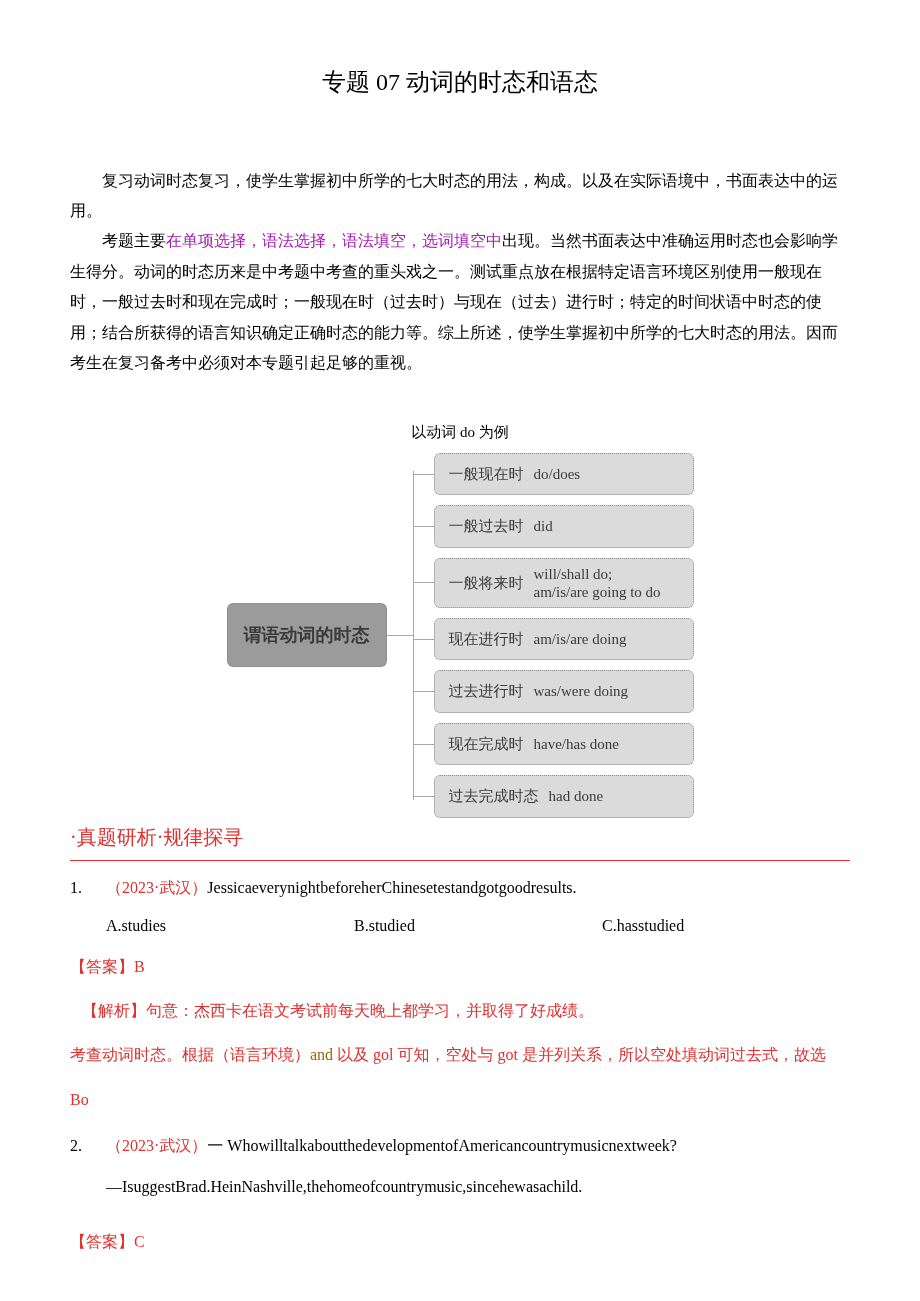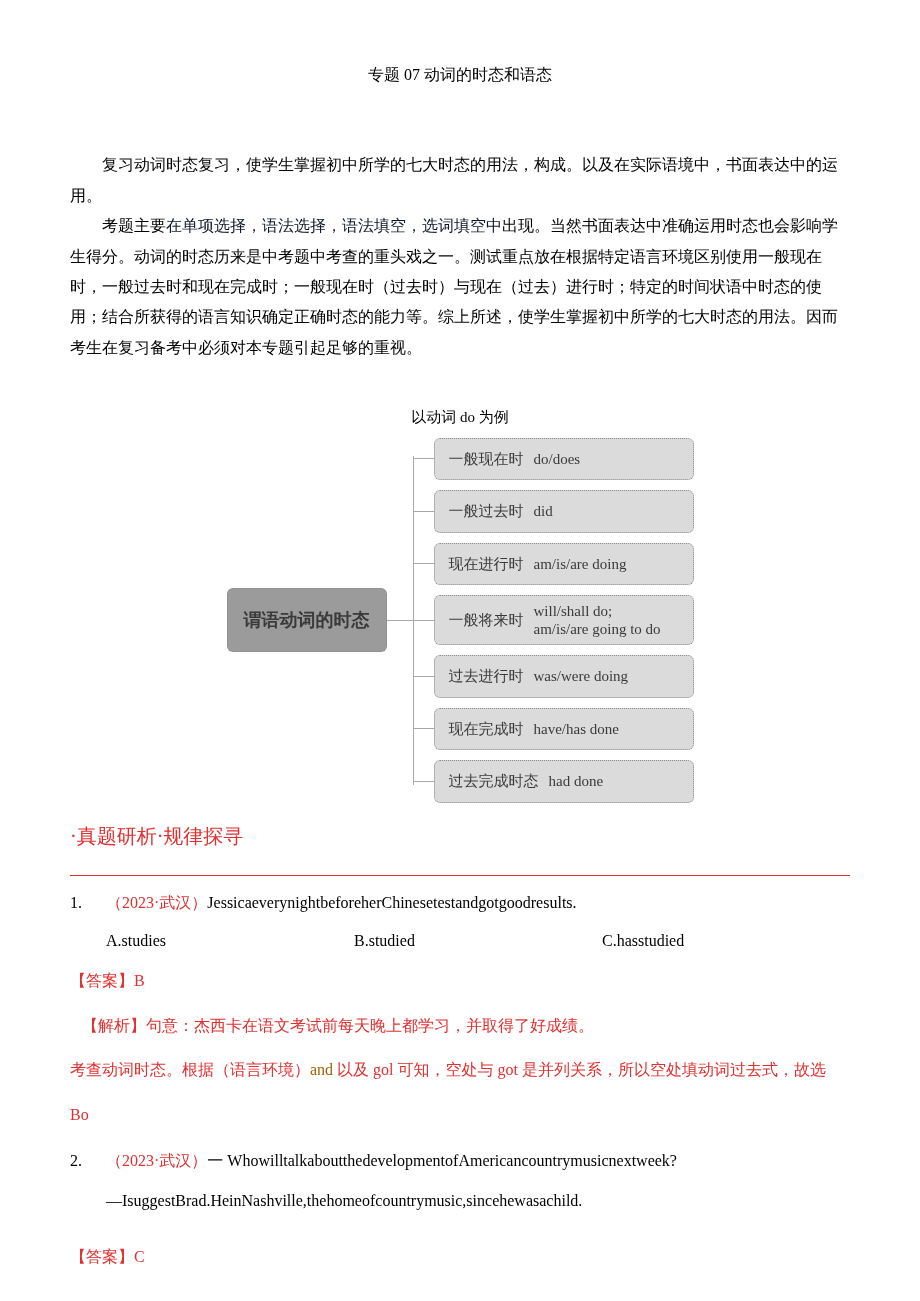--- a/index.html
+++ b/index.html
@@ -8,29 +8,29 @@
     margin: 0;
     padding: 60px 70px 40px 70px;
     box-sizing: border-box;
     background: #fff;
     color: #000;
     font-size: 16px;
     line-height: 1.9;
   }
   .title {
     text-align: center;
-    font-size: 16px;
+    font-size: 24px;
     font-weight: 500;
     margin-bottom: 60px;
   }
   .intro {
     text-indent: 2em;
     margin: 0;
   }
-  .red { color: #0f172a; }
+  .red { color: #a21caf; }
   .diagram-caption {
     text-align: center;
     margin-top: 40px;
     font-size: 15px;
   }
   
   .diagram-wrap {
     display: flex;
     justify-content: center;
     margin-top: 6px;
@@ -100,22 +100,22 @@
   .leaf-multiline {
     display: flex;
     flex-direction: column;
     line-height: 1.2;
   }
   
   .section-line {
     color: #e03030;
     font-size: 20px;
     border-bottom: 1px solid #e03030;
-    padding-bottom: 20px;
-    margin-top: 14px;
+    padding-bottom: 4px;
+    margin-top: 0;
   }
   
   .qrow {
     display: flex;
     margin-top: 12px;
   }
   .qnum { width: 36px; flex: 0 0 36px; }
   .qbody { flex: 1; }
   .red-text { color: #e03030; }
   .options {
@@ -169,37 +169,37 @@
         <div class="leaf-row">
           <div class="leaf-h"></div>
           <div class="leaf-box">
             <span class="leaf-label">一般过去时</span>
             <span class="leaf-form">did</span>
           </div>
         </div>
         <div class="leaf-row">
           <div class="leaf-h"></div>
           <div class="leaf-box">
-            <span class="leaf-label">现在进行时</span>
-            <span class="leaf-form">am/is/are doing</span>
-          </div>
-        </div>
-        <div class="leaf-row">
-          <div class="leaf-h"></div>
-          <div class="leaf-box">
             <span class="leaf-label">一般将来时</span>
             <span class="leaf-form leaf-multiline">
               <span>will/shall do;</span>
               <span>am/is/are going to do</span>
             </span>
           </div>
         </div>
         <div class="leaf-row">
           <div class="leaf-h"></div>
           <div class="leaf-box">
+            <span class="leaf-label">现在进行时</span>
+            <span class="leaf-form">am/is/are doing</span>
+          </div>
+        </div>
+        <div class="leaf-row">
+          <div class="leaf-h"></div>
+          <div class="leaf-box">
             <span class="leaf-label">过去进行时</span>
             <span class="leaf-form">was/were doing</span>
           </div>
         </div>
         <div class="leaf-row">
           <div class="leaf-h"></div>
           <div class="leaf-box">
             <span class="leaf-label">现在完成时</span>
             <span class="leaf-form">have/has done</span>
           </div>

